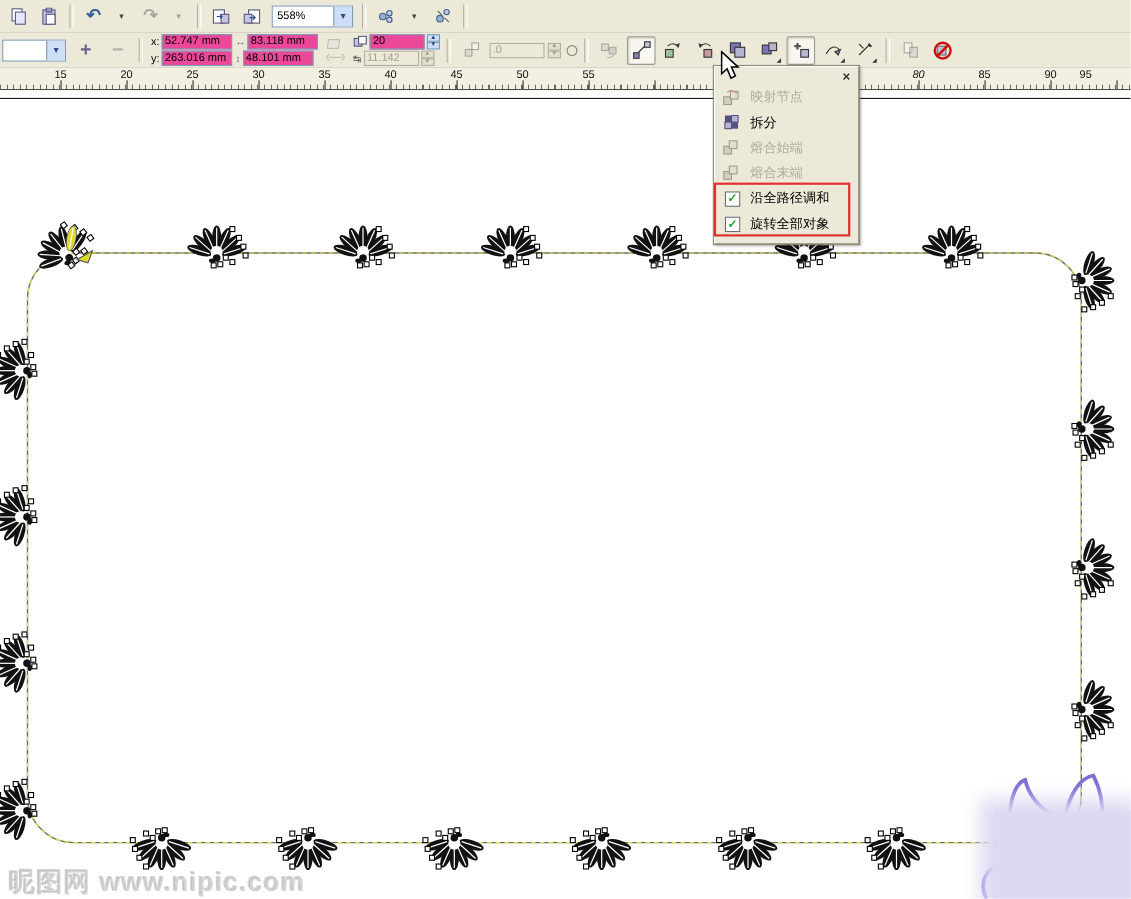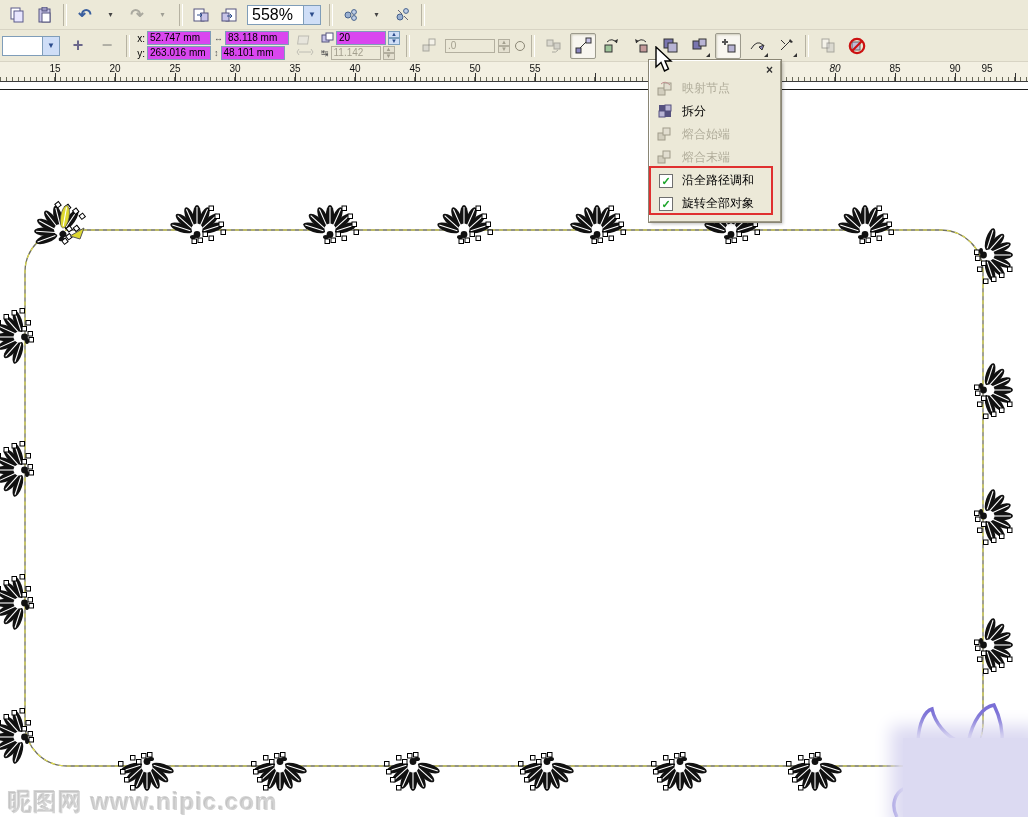--- a/index.html
+++ b/index.html
@@ -13,30 +13,30 @@
   .tbtn{width:24px;height:24px;display:flex;align-items:center;justify-content:center;
         border:1px solid transparent;border-radius:2px;position:relative;}
   .tbtn.small{width:20px;height:22px;}
   .tbtn.pressed{background:#f8f6f0;border:1px solid #9c9a8c;box-shadow:inset 1px 1px 2px #cfccbc;}
   .tbtn.disabled svg *, .tbtn.disabled span{opacity:.45;filter:grayscale(1);}
   .dd-arrow{font-size:8px;color:#444;margin-left:-1px;}
   .flyout:after{content:"";position:absolute;right:1px;bottom:1px;border-left:4px solid transparent;border-bottom:4px solid #333;}
   .glyph{font-size:16px;line-height:1;color:#3a5f9e;font-weight:bold;}
   
   .combo{height:20px;background:#fff;border:1px solid #7f9db9;display:flex;align-items:center;box-sizing:border-box;}
-  .combo .val{flex:1;font-size:16px;padding:0 4px;color:#000;}
+  .combo .val{flex:1;font-size:10px;padding:0 4px;color:#000;}
   .combo .btn{width:16px;height:18px;background:#cfdef7;border-left:1px solid #7f9db9;
               display:flex;align-items:center;justify-content:center;font-size:8px;color:#2c4c8c;}
   #zoom-combo{width:74px;margin:0 3px;}
   #preset-combo{width:58px;margin-right:2px;}
   
   .stack2{display:flex;flex-direction:column;gap:1px;justify-content:center;}
   .mini-row{display:flex;align-items:center;gap:2px;height:14px;}
   .lbl{font-size:10px;color:#000;width:9px;text-align:right;}
-  .num{background:#d946ef;border:1px solid #7f9db9;font-size:10px;height:12px;line-height:12px;
+  .num{background:#ec4899;border:1px solid #7f9db9;font-size:10px;height:12px;line-height:12px;
        padding:0 2px;box-sizing:content-box;color:#000;white-space:nowrap;}
   .num.gray{background:#ece9d8;border-color:#b3af9f;color:#a39f8e;}
   .w64{width:58px;} .w46{width:44px;}
   .spin{display:flex;flex-direction:column;width:12px;height:14px;}
   .spin i{flex:1;background:#cfdef7;border:1px solid #7b9ebd;font-style:normal;font-size:6px;
           line-height:5px;text-align:center;color:#2c4c8c;}
   .spin.gray i{background:#e4e0d0;border-color:#b3af9f;color:#a39f8e;}
   .micro{font-size:9px;color:#555;}
   .deg{width:8px;height:8px;border:1px solid #8a8675;border-radius:50%;margin-left:2px;}
   

